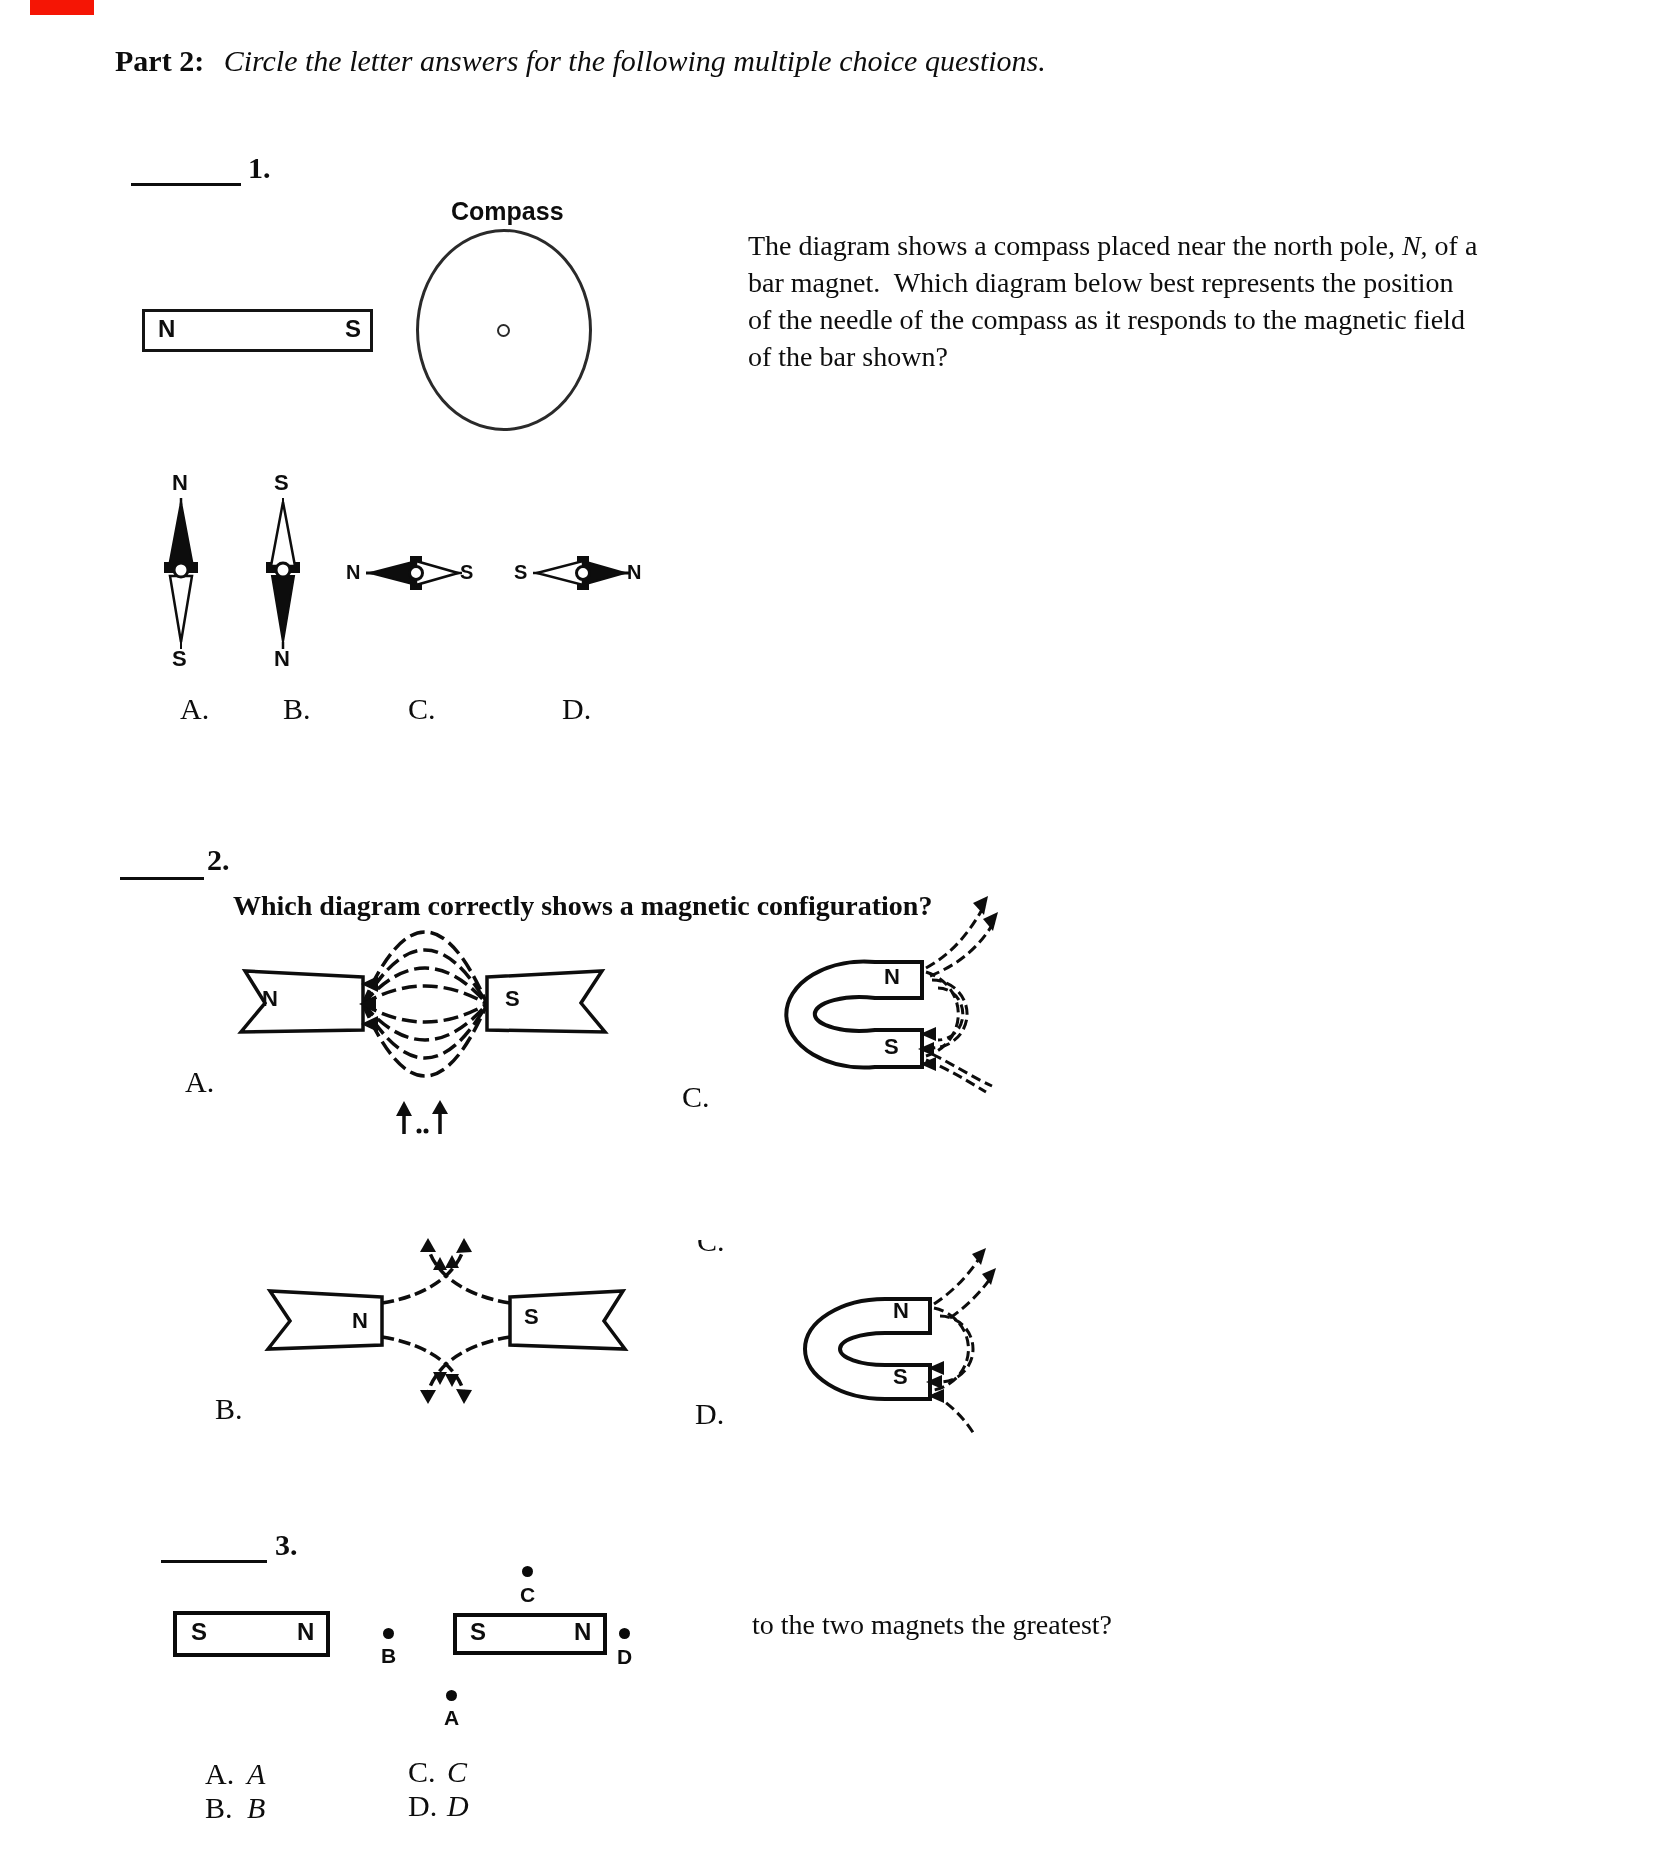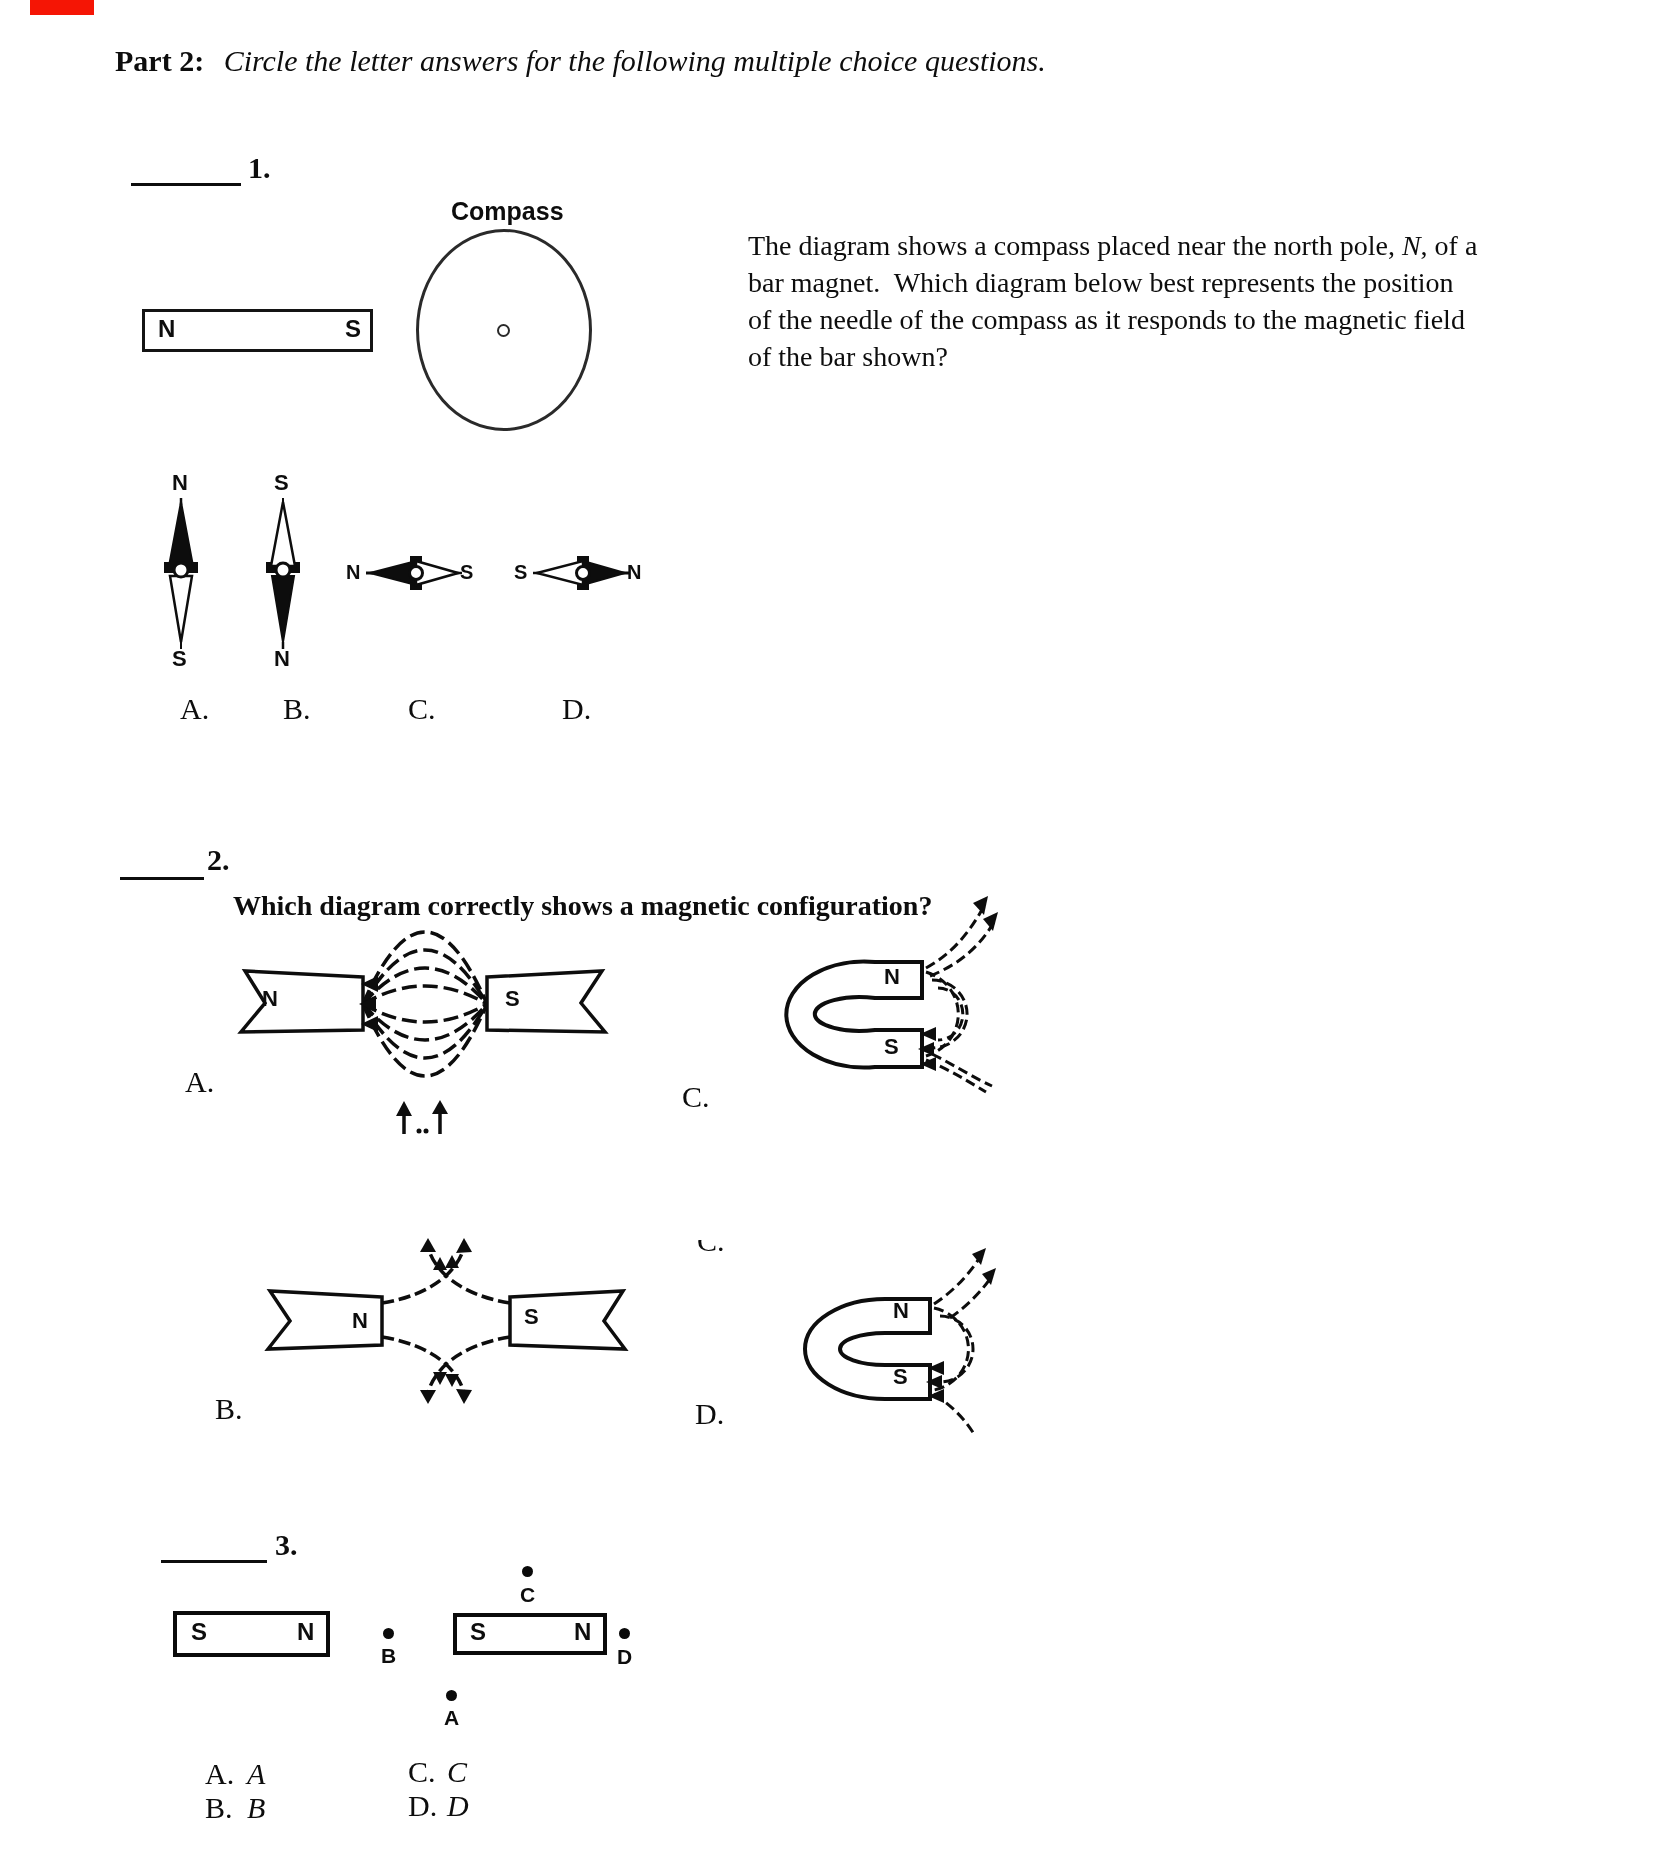--- a/index.html
+++ b/index.html
@@ -223,20 +223,21 @@
   <div class="abs dot" style="left:383px;top:1628px;"></div>
   <div class="abs sans ptlbl" style="left:381px;top:1645px;">B</div>
   <div class="abs dot" style="left:522px;top:1566px;"></div>
   <div class="abs sans ptlbl" style="left:520px;top:1584px;">C</div>
   <div class="abs dot" style="left:619px;top:1628px;"></div>
   <div class="abs sans ptlbl" style="left:617px;top:1646px;">D</div>
   <div class="abs dot" style="left:446px;top:1690px;"></div>
   <div class="abs sans ptlbl" style="left:444px;top:1707px;">A</div>
 
   <div class="abs qtext" style="left:752px;top:1562px;">
+    <div>to the two magnets the greatest?</div>
   </div>
 
   <div class="abs optletter" style="left:205px;top:1757px;">A.</div>
   <div class="abs optletter ital" style="left:247px;top:1757px;">A</div>
   <div class="abs optletter" style="left:205px;top:1791px;">B.</div>
   <div class="abs optletter ital" style="left:247px;top:1791px;">B</div>
   <div class="abs optletter" style="left:408px;top:1755px;">C.</div>
   <div class="abs optletter ital" style="left:447px;top:1755px;">C</div>
   <div class="abs optletter" style="left:408px;top:1789px;">D.</div>
   <div class="abs optletter ital" style="left:447px;top:1789px;">D</div>

